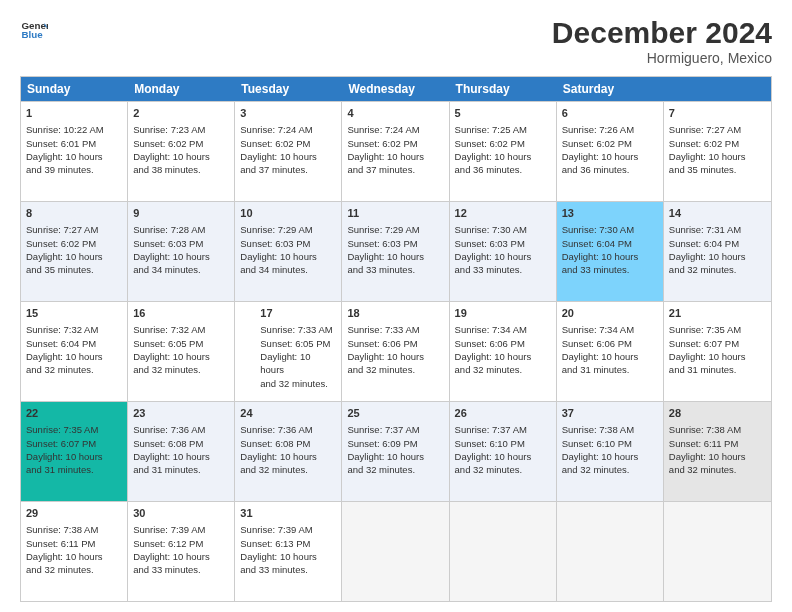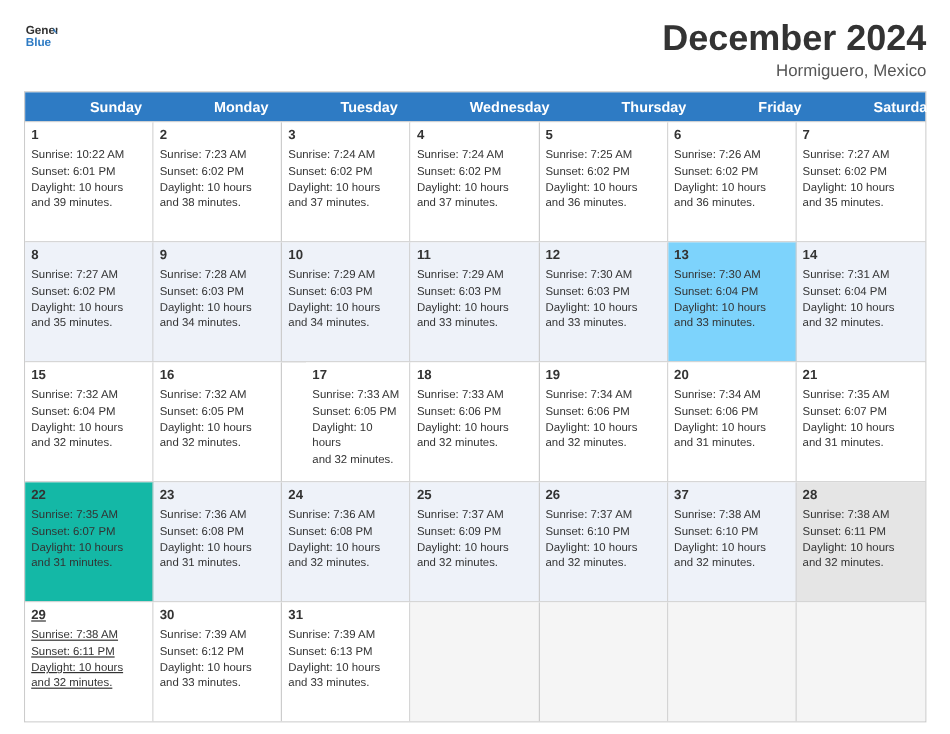--- a/index.html
+++ b/index.html
@@ -54,21 +54,20 @@
       display: grid;
       grid-template-columns: repeat(7, 1fr);
       background: #2e7bc4;
     }
     .cal-header-cell {
       color: #fff;
       font-weight: bold;
       font-size: 12px;
       padding: 5px 6px;
       text-align: left;
-      margin-left: 48px;
     }
     .cal-body {
       flex: 1;
       display: flex;
       flex-direction: column;
     }
     .cal-row {
       display: grid;
       grid-template-columns: repeat(7, 1fr);
       flex: 1;
@@ -123,21 +122,20 @@
     </div>
   </div>
 
   <div class="calendar">
     <div class="cal-header-row">
     <div class="cal-header-cell">Sunday</div>
         <div class="cal-header-cell">Monday</div>
         <div class="cal-header-cell">Tuesday</div>
         <div class="cal-header-cell">Wednesday</div>
         <div class="cal-header-cell">Thursday</div>
-        <div class="cal-header-cell">Friday</div>
         <div class="cal-header-cell">Saturday</div>
       </div>
     <div class="cal-body">
     <div class="cal-row">
           <div class="cal-cell" style="background: rgb(255, 255, 255);">
             <span class="day-num">1</span>
             <span style="display: block;">Sunrise: 10:22 AM</span>
             <span style="display: block;">Sunset: 6:01 PM</span>
             <span style="display: block;">Daylight: 10 hours</span>
             <span style="display: block;">and 39 minutes.</span>
@@ -332,21 +330,21 @@
           </div>
           <div class="cal-cell" style="background: #e5e5e5;">
             <span class="day-num">28</span>
             <span style="display: block;">Sunrise: 7:38 AM</span>
             <span style="display: block;">Sunset: 6:11 PM</span>
             <span style="display: block;">Daylight: 10 hours</span>
             <span style="display: block;">and 32 minutes.</span>
           </div>
         </div>
         <div class="cal-row">
-          <div class="cal-cell" style="background: rgb(255, 255, 255); text-decoration: underline;">
+          <div class="cal-cell" style="background: rgb(255, 255, 255);">
             <span class="day-num">29</span>
             <span style="display: block;">Sunrise: 7:38 AM</span>
             <span style="display: block;">Sunset: 6:11 PM</span>
             <span style="display: block;">Daylight: 10 hours</span>
             <span style="display: block;">and 32 minutes.</span>
           </div>
           <div class="cal-cell" style="background: rgb(255, 255, 255);">
             <span class="day-num">30</span>
             <span style="display: block;">Sunrise: 7:39 AM</span>
             <span style="display: block;">Sunset: 6:12 PM</span>

